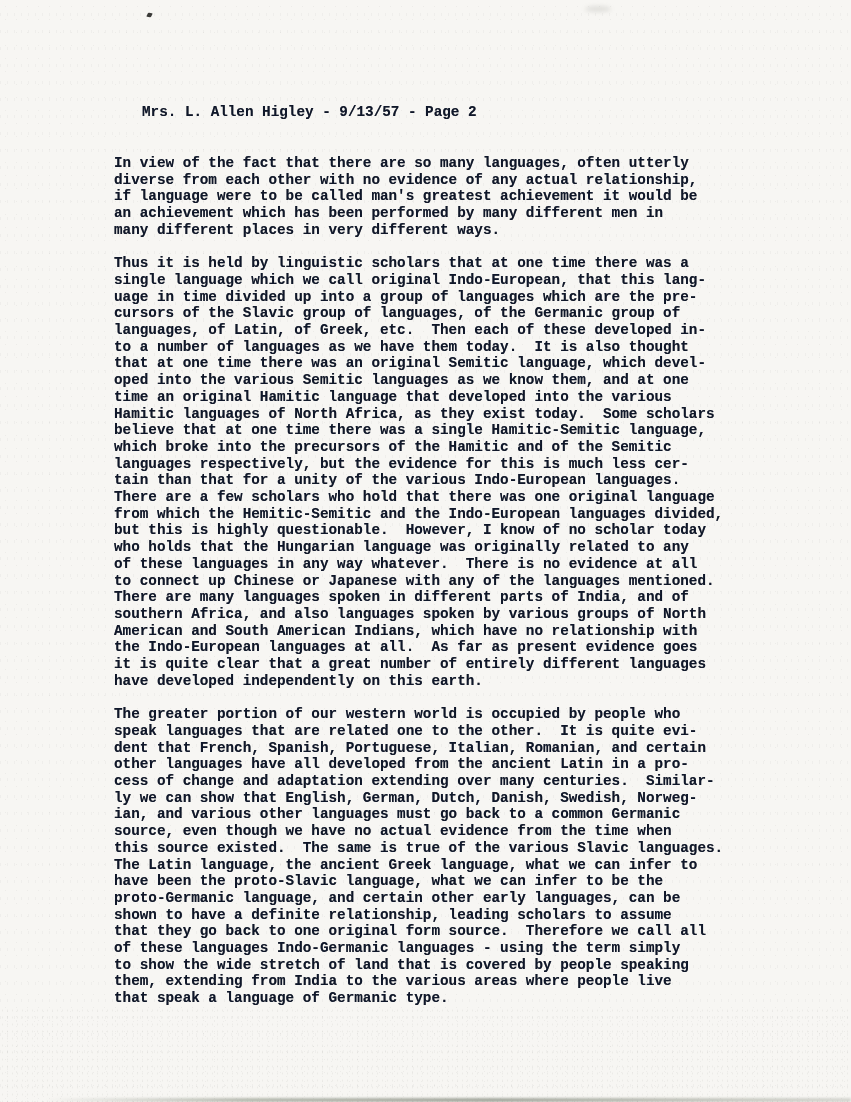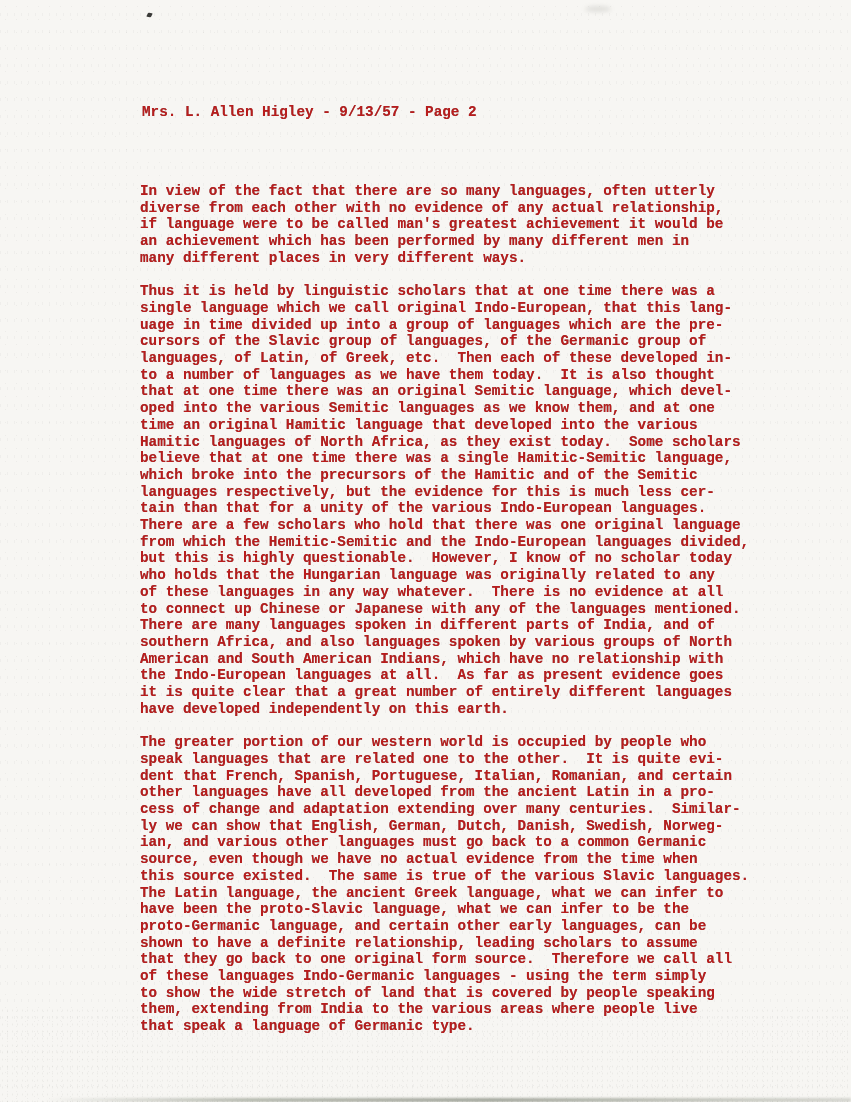--- a/index.html
+++ b/index.html
@@ -18,39 +18,38 @@
       radial-gradient(rgba(95,95,88,0.05) 0.5px, transparent 0.8px);
     background-size: 11px 13px, 7px 17px;
     background-position: 0 0, 4px 6px;
     font-family: "Liberation Mono", "DejaVu Sans Mono", monospace;
   }
   .scan-page {
     position: absolute;
     inset: 0;
   }
   .typewriter {
-    color: #b91c1c;
+    color: #0f172a;
     font-weight: bold;
     font-size: 14.3px;
     line-height: 16.7px;
     letter-spacing: 0px;
     text-shadow: 0 0 0.6px rgba(40,40,40,0.55);
   }
   .doc-header {
     position: absolute;
     left: 142px;
     top: 104px;
     white-space: pre;
   }
   .doc-body {
     position: absolute;
-    left: 140px;
+    left: 114px;
     top: 155px;
     width: 665px;
-    margin-top: 28px;
   }
   .doc-body p {
     margin: 0 0 16.7px 0;
     white-space: pre-wrap;
   }
   
   .artifact-dot-topleft {
     position: absolute;
     left: 147px;
     top: 13px;

